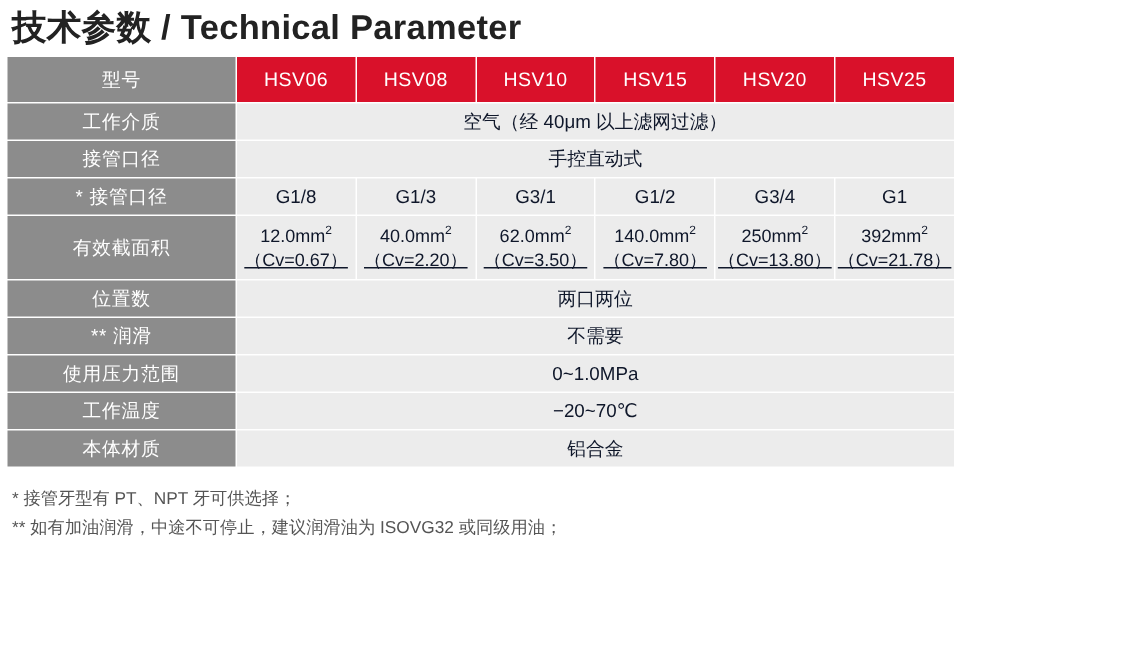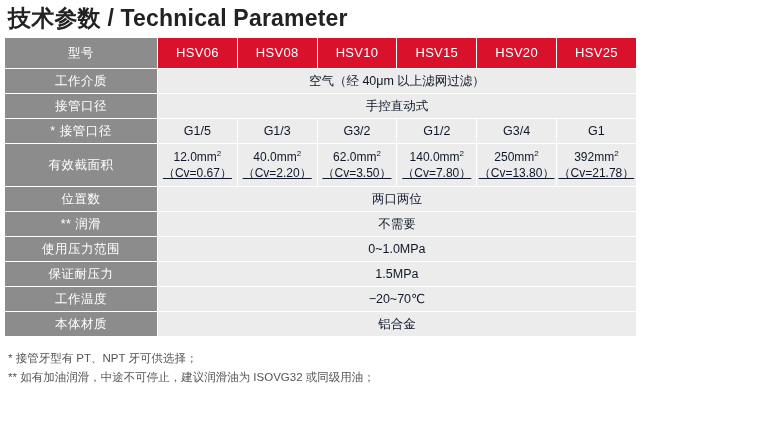--- a/index.html
+++ b/index.html
@@ -133,23 +133,23 @@
         <td class="val" colspan="6">空气（经 40μm 以上滤网过滤）</td>
       </tr>
 
       <tr>
         <td class="lbl">接管口径</td>
         <td class="val" colspan="6">手控直动式</td>
       </tr>
 
       <tr>
         <td class="lbl">* 接管口径</td>
-        <td class="val">G1/5</td>
+        <td class="val">G1/8</td>
         <td class="val">G1/3</td>
-        <td class="val">G3/2</td>
+        <td class="val">G3/1</td>
         <td class="val">G1/2</td>
         <td class="val">G3/4</td>
         <td class="val">G1</td>
       </tr>
 
       <tr>
         <td class="lbl tall">有效截面积</td>
         <td class="val tall">
           <span class="l1"><span>12.0mm</span><sup>2</sup></span>
           <span class="l2">（Cv=0.67）</span>
@@ -184,24 +184,20 @@
       <tr>
         <td class="lbl">** 润滑</td>
         <td class="val" colspan="6">不需要</td>
       </tr>
 
       <tr>
         <td class="lbl">使用压力范围</td>
         <td class="val" colspan="6">0~1.0MPa</td>
       </tr>
 
-      <tr>
-        <td class="lbl">保证耐压力</td>
-        <td class="val" colspan="6">1.5MPa</td>
-      </tr>
 
       <tr>
         <td class="lbl">工作温度</td>
         <td class="val" colspan="6">−20~70℃</td>
       </tr>
 
       <tr>
         <td class="lbl">本体材质</td>
         <td class="val" colspan="6">铝合金</td>
       </tr>

